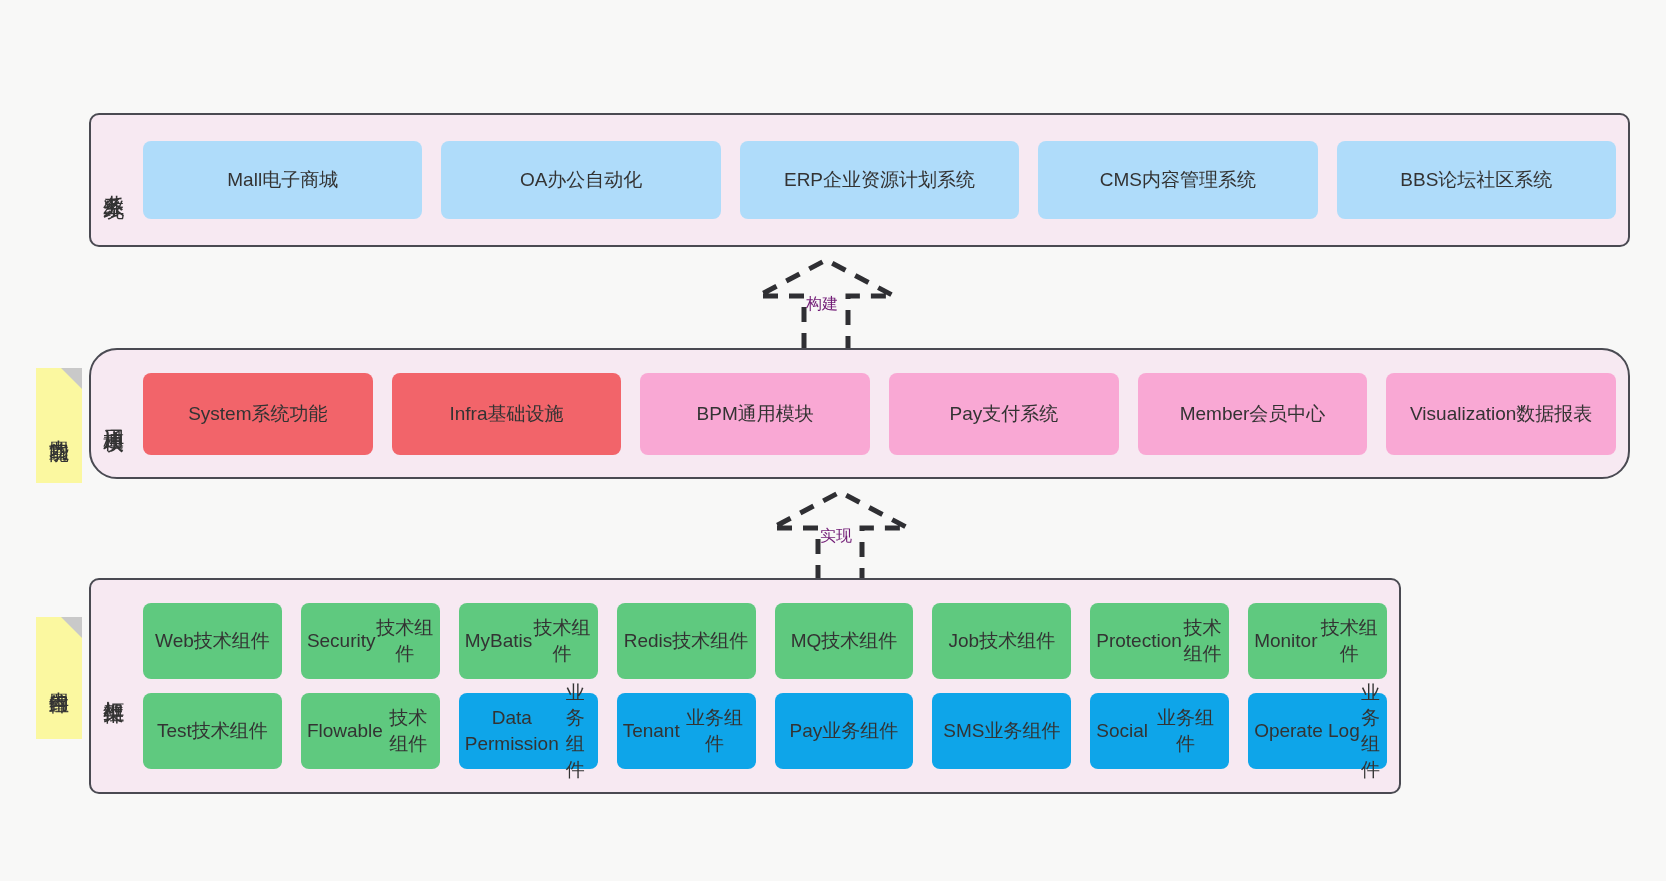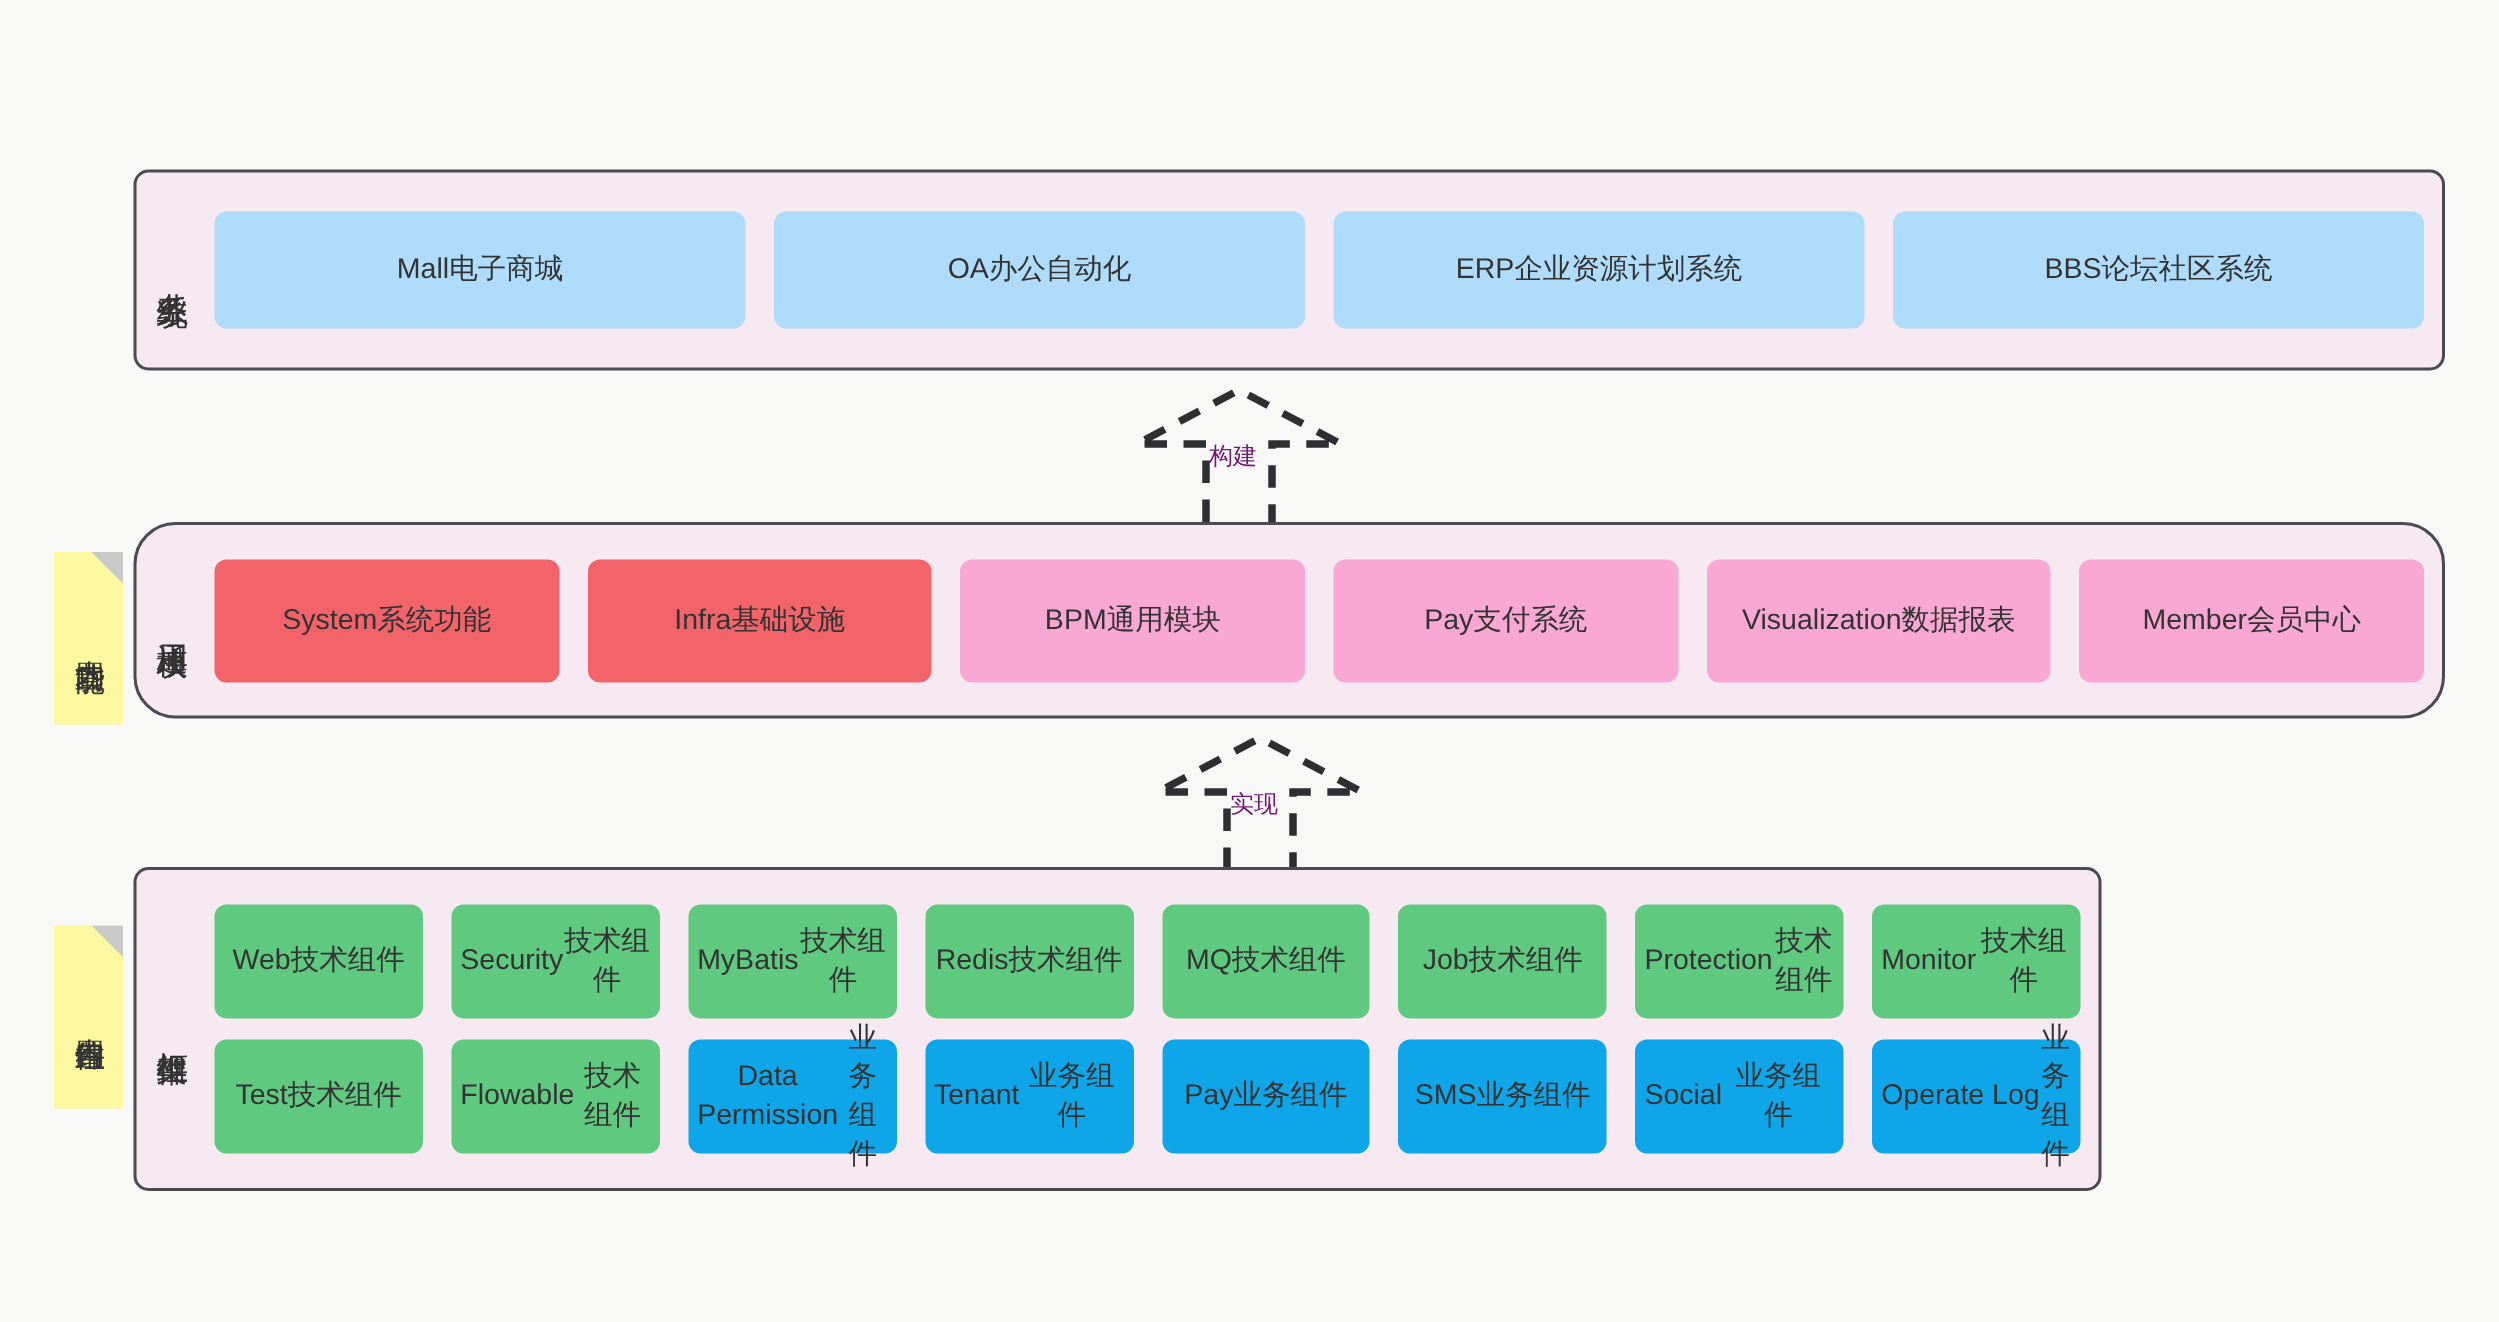--- a/index.html
+++ b/index.html
@@ -149,20 +149,24 @@
         </div>
         <div class="card c-blue h-business">
           <span class="t-en">OA</span>
           <span class="t-cn">办公自动化</span>
         </div>
         <div class="card c-blue h-business">
           <span class="t-en">ERP</span>
           <span class="t-cn">企业资源计划系统</span>
         </div>
         <div class="card c-blue h-business">
+          <span class="t-en">CMS</span>
+          <span class="t-cn">内容管理系统</span>
+        </div>
+        <div class="card c-blue h-business">
           <span class="t-en">BBS</span>
           <span class="t-cn">论坛社区系统</span>
         </div>
 
       </div>
     </div>
   </div>
 
   <div class="arrow" id="arrow-build" style="left:756px; top:258px; width:152px; height:90px;">
     <svg width="152" height="90" viewBox="0 0 152 90" aria-hidden="true">
@@ -193,26 +197,26 @@
         </div>
         <div class="card c-pink h-module">
           <span class="t-en">BPM</span>
           <span class="t-cn">通用模块</span>
         </div>
         <div class="card c-pink h-module">
           <span class="t-en">Pay</span>
           <span class="t-cn">支付系统</span>
         </div>
         <div class="card c-pink h-module">
+          <span class="t-en">Member</span>
+          <span class="t-cn">会员中心</span>
+        </div>
+        <div class="card c-pink h-module">
           <span class="t-en">Visualization</span>
           <span class="t-cn">数据报表</span>
-        </div>
-        <div class="card c-pink h-module">
-          <span class="t-en">Member</span>
-          <span class="t-cn">会员中心</span>
         </div>
 
       </div>
     </div>
   </div>
 
   <div class="arrow" id="arrow-implement" style="left:770px; top:490px; width:152px; height:90px;">
     <svg width="152" height="90" viewBox="0 0 152 90" aria-hidden="true">
       <path d="M 48 90 L 48 38 L 2 38 L 70 2 L 138 38 L 92 38 L 92 90" fill="none" stroke="#2f2f33" stroke-width="5" stroke-dasharray="15 11" stroke-linecap="butt" stroke-linejoin="miter"></path>
     </svg>

